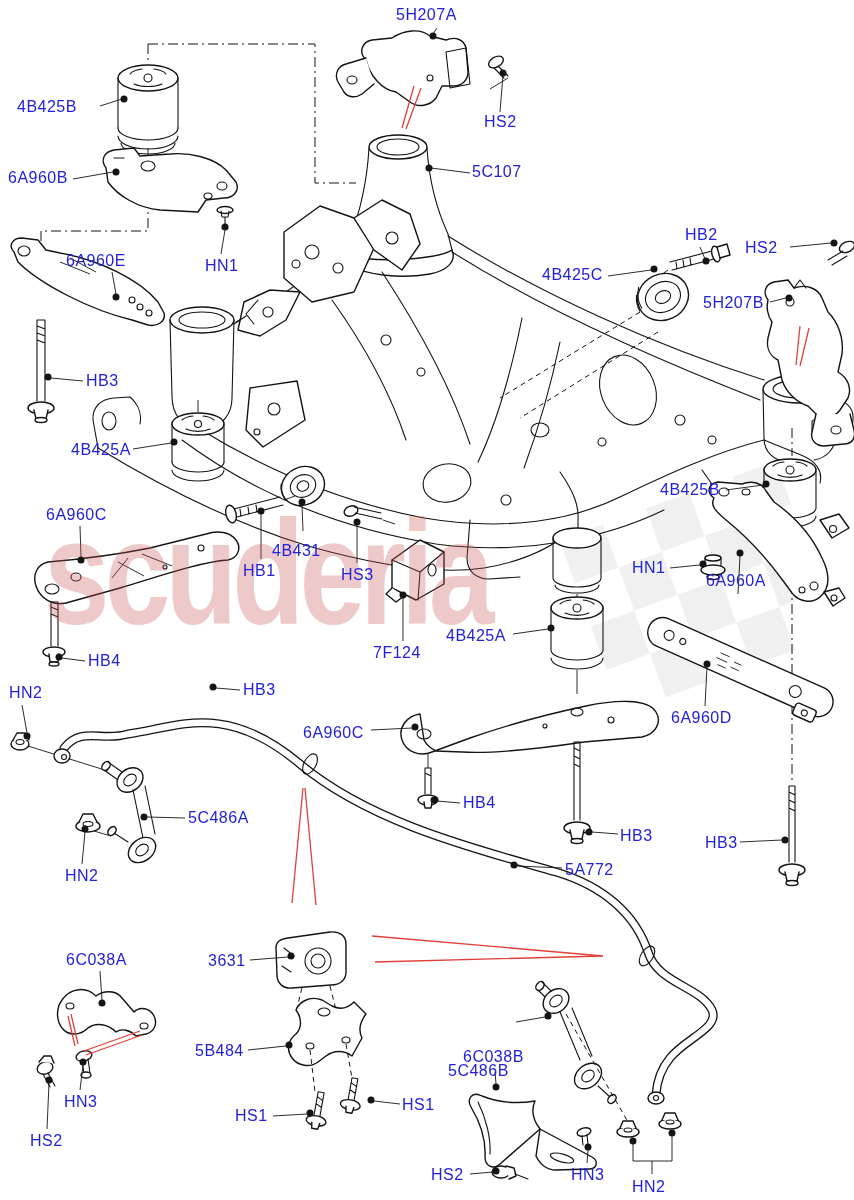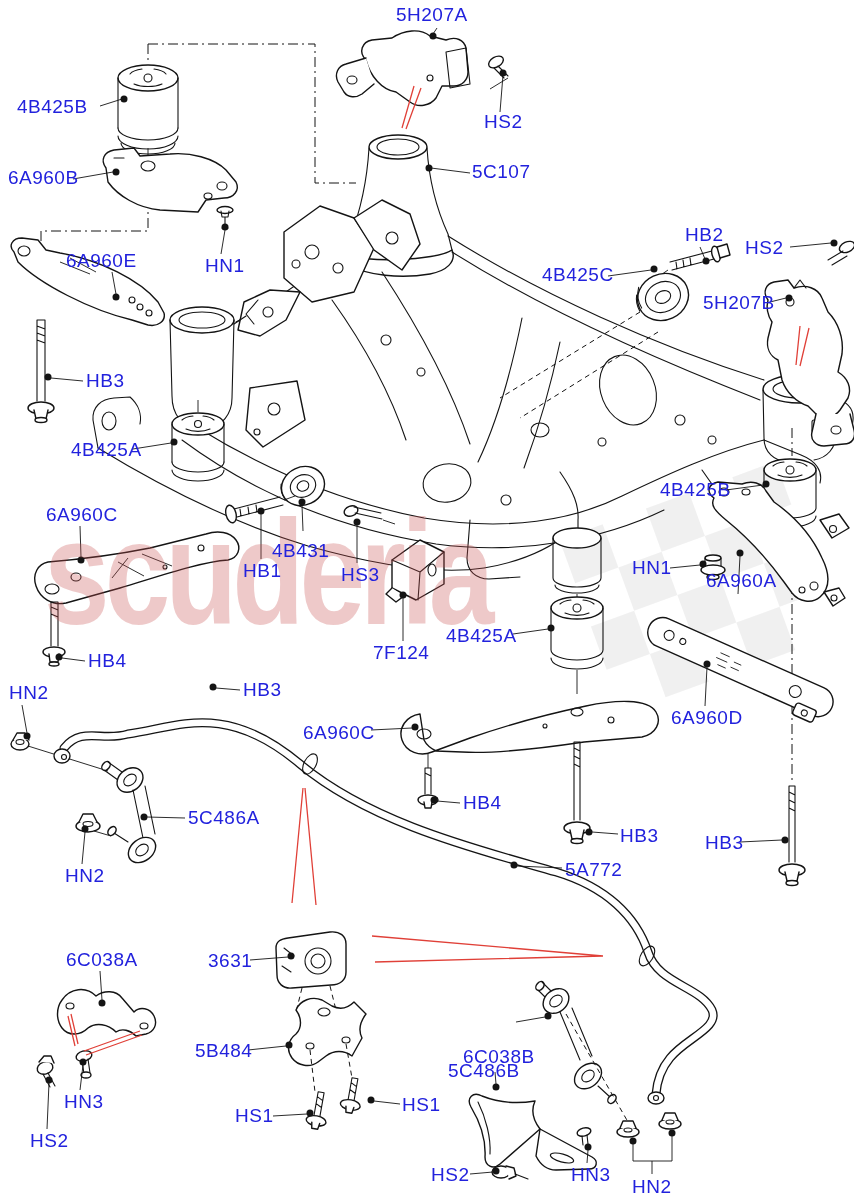--- a/index.html
+++ b/index.html
@@ -14,21 +14,21 @@
   .o{fill:#fff;stroke:var(--line-black);stroke-width:1.4;stroke-linejoin:round;stroke-linecap:round;}
   .t{fill:none;stroke:var(--line-black);stroke-width:1.1;stroke-linejoin:round;stroke-linecap:round;}
   .th{fill:none;stroke:var(--line-black);stroke-width:0.9;}
   .dd{fill:none;stroke:var(--line-black);stroke-width:1;stroke-dasharray:10 4 2 4;}
   .da{fill:none;stroke:var(--line-black);stroke-width:1;stroke-dasharray:5 4;}
   .red{fill:none;stroke:var(--annotation-red);stroke-width:1.3;}
   .dot{fill:var(--line-black);stroke:none;}
   .flag{fill:#e2e2e2;stroke:none;}
   .bar{fill:none;stroke:var(--line-black);stroke-width:9;stroke-linecap:round;}
   .barw{fill:none;stroke:#fff;stroke-width:6.4;stroke-linecap:round;}
-  .lbl{position:absolute;font-size:19px;line-height:21px;color:var(--label-blue);
+  .lbl{position:absolute;font-size:16px;line-height:21px;color:var(--label-blue);
        white-space:nowrap;letter-spacing:0.5px;}
   .wm-brand{position:absolute;left:44px;top:488px;font-size:118px;font-weight:bold;
        letter-spacing:-5px;color:var(--watermark-pink);opacity:0.30;
        transform:scaleY(1.25);transform-origin:left top;pointer-events:none;}
   .wm-tag{position:absolute;left:58px;top:624px;font-size:54px;letter-spacing:32px;
        color:var(--watermark-gray);opacity:0.22;pointer-events:none;}
 </style>
 </head>
 <body>
 

